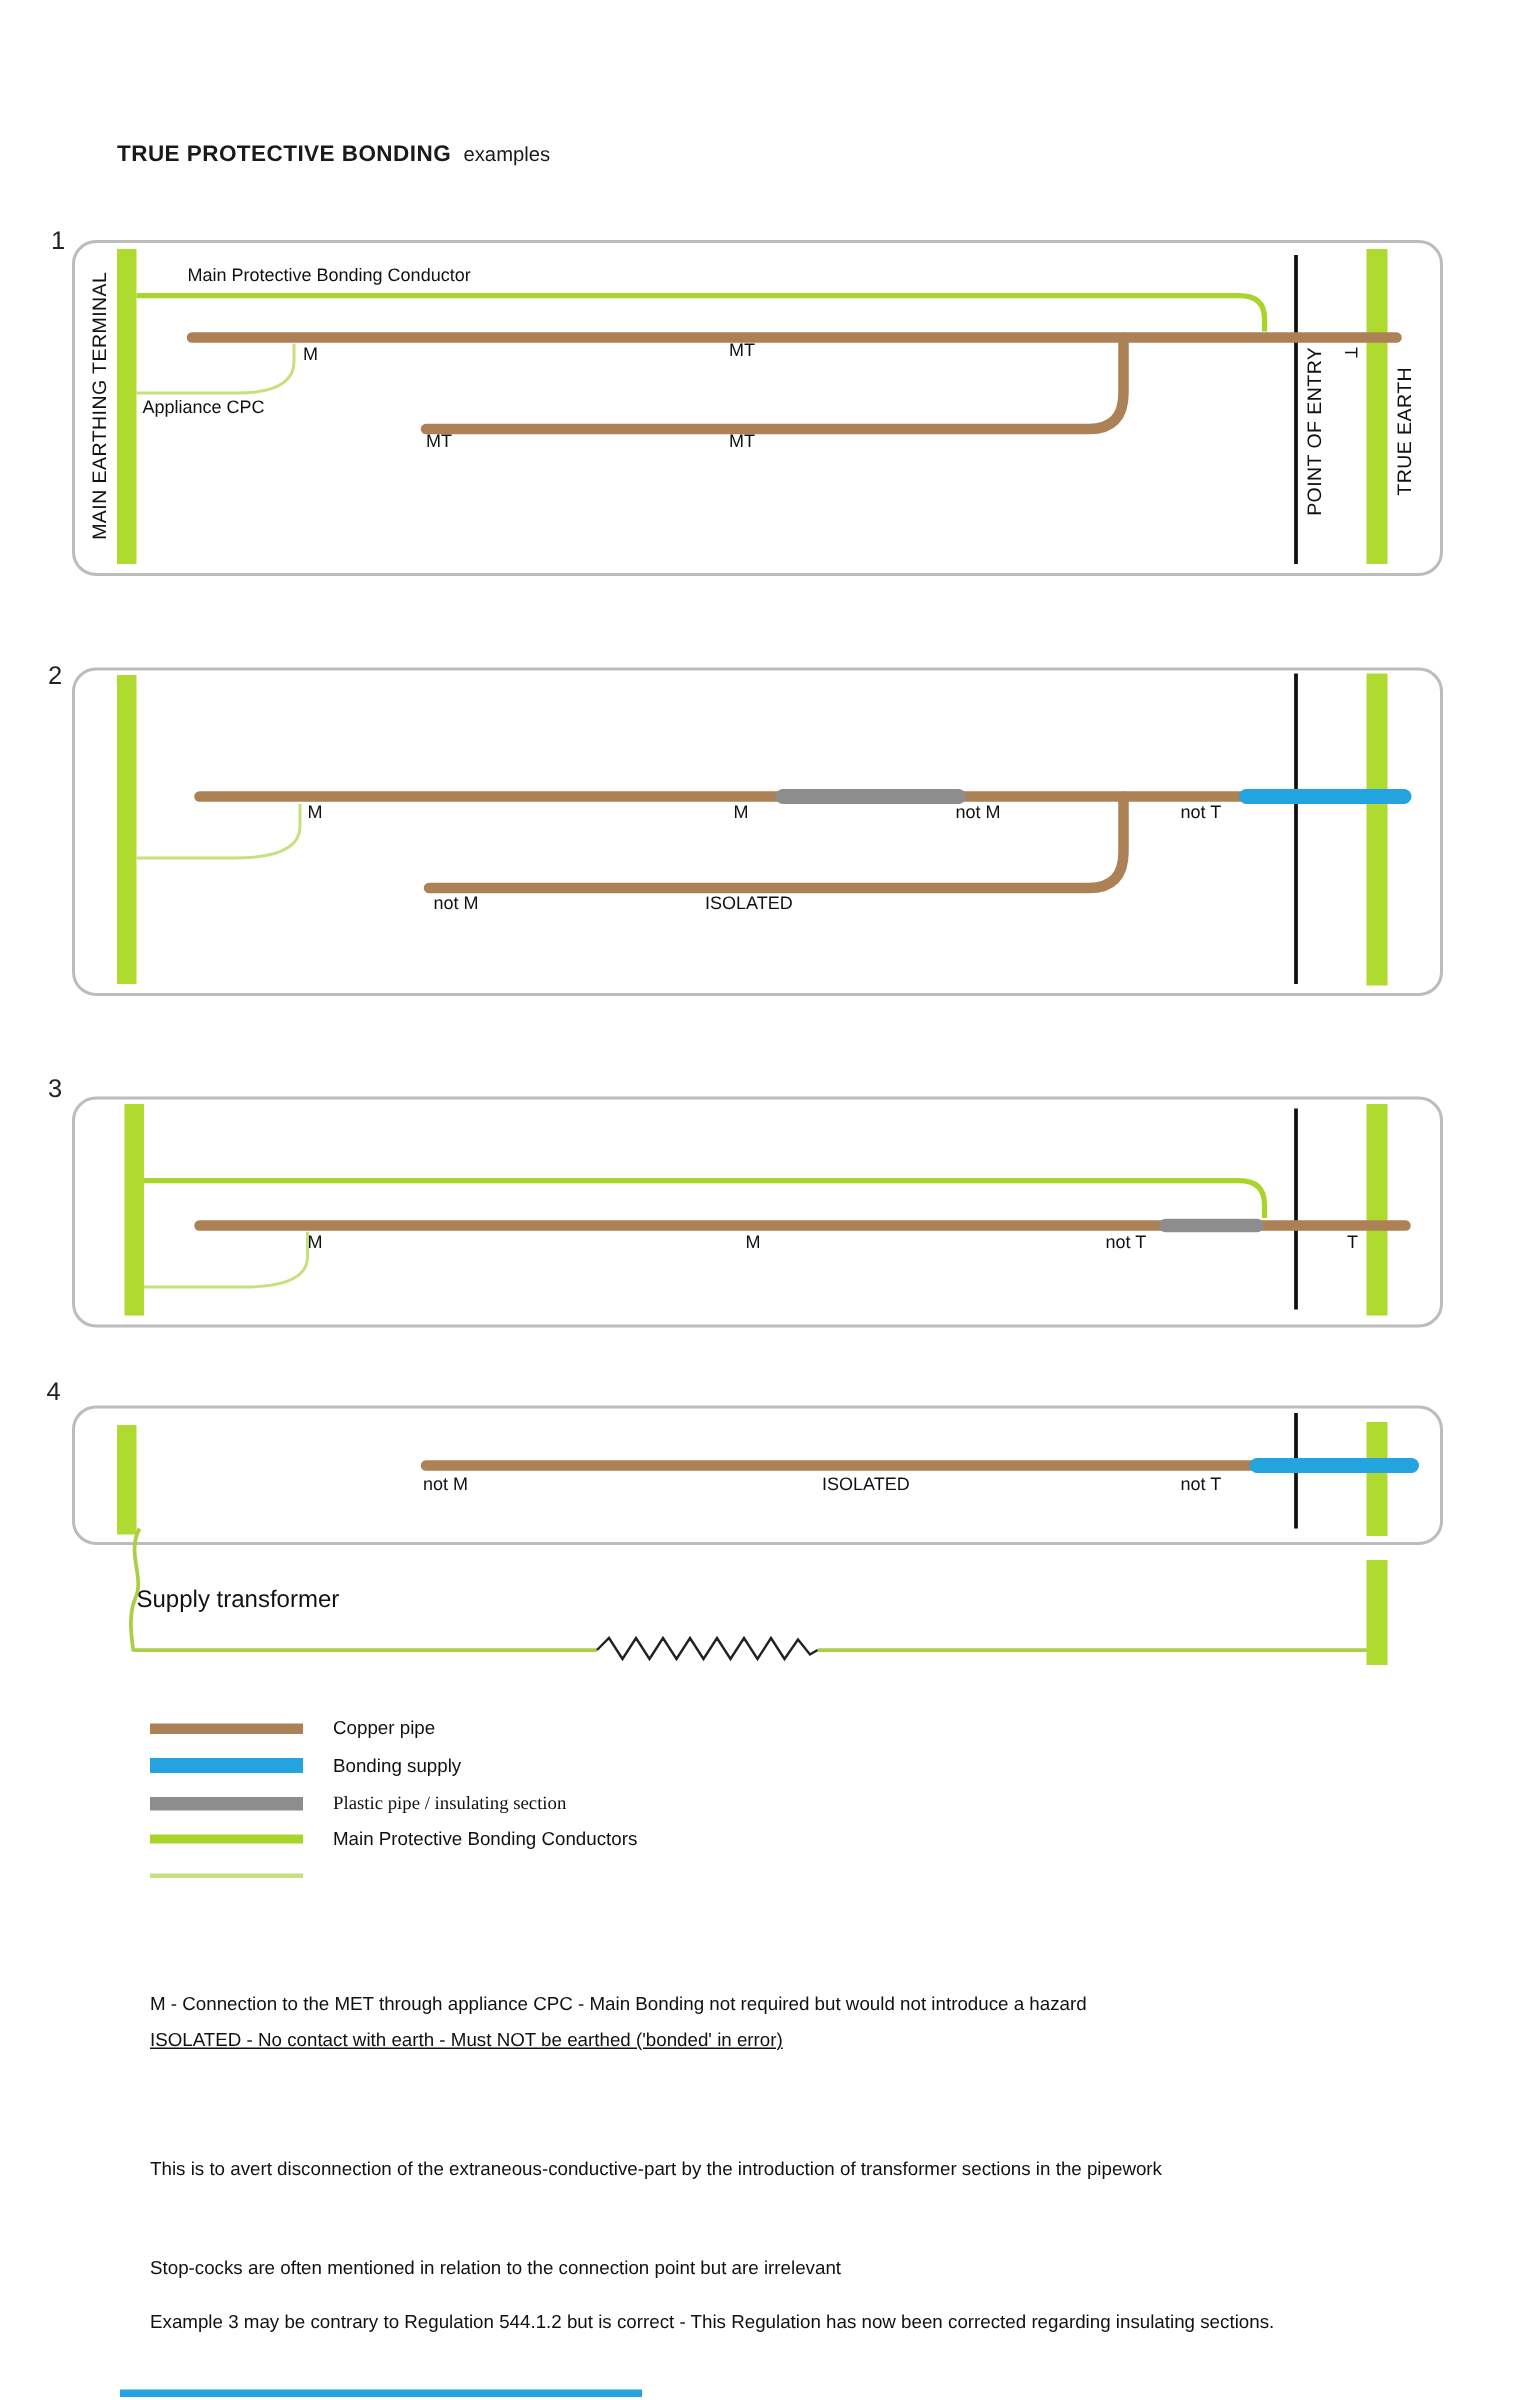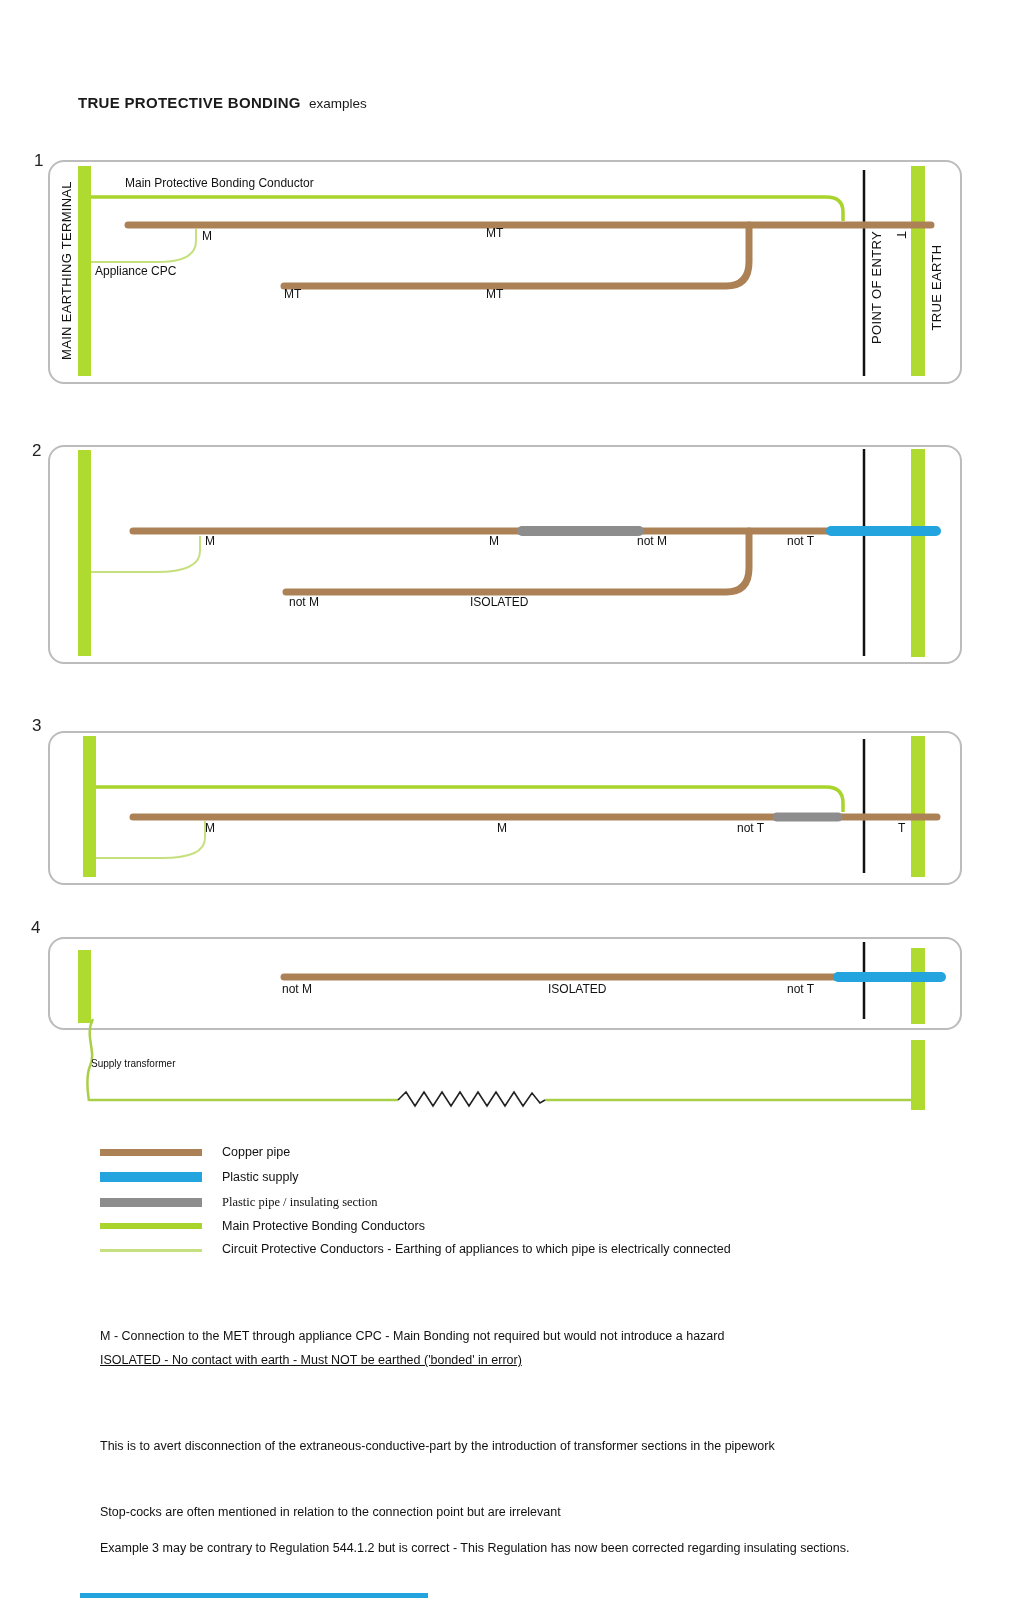--- a/index.html
+++ b/index.html
@@ -99,36 +99,35 @@
 
   <div class="abs plabel" style="left:205px;top:821px;">M</div>
   <div class="abs plabel" style="left:497px;top:821px;">M</div>
   <div class="abs plabel" style="left:737px;top:821px;">not T</div>
   <div class="abs plabel" style="left:898px;top:821px;">T</div>
 
   <div class="abs plabel" style="left:282px;top:982px;">not M</div>
   <div class="abs plabel" style="left:548px;top:982px;">ISOLATED</div>
   <div class="abs plabel" style="left:787px;top:982px;">not T</div>
 
-  <div class="abs plabel" style="left:91px;top:1058px;font-size:10px;">Supply transformer</div>
+  <div class="abs plabel" style="left:91px;top:1058px;font-size:16px;">Supply transformer</div>
 
   <div class="swatch" style="left:100px;top:1149px;width:102px;height:7px;background:var(--copper);"></div>
   <div class="abs legend-label" style="left:222px;top:1145px;">Copper pipe</div>
 
   <div class="swatch" style="left:100px;top:1172px;width:102px;height:10px;background:var(--plastic);"></div>
-  <div class="abs legend-label" style="left:222px;top:1170px;">Plastic supply</div>
+  <div class="abs legend-label" style="left:222px;top:1170px;">Bonding supply</div>
 
   <div class="swatch" style="left:100px;top:1198px;width:102px;height:9px;background:var(--ins);"></div>
   <div class="abs legend-label" style="left:222px;top:1195px;font-family:Liberation Serif, serif;">Plastic pipe  / insulating section</div>
 
   <div class="swatch" style="left:100px;top:1223px;width:102px;height:6px;background:var(--bond);"></div>
   <div class="abs legend-label" style="left:222px;top:1219px;">Main Protective Bonding Conductors</div>
 
   <div class="swatch" style="left:100px;top:1249px;width:102px;height:3px;background:var(--cpc);"></div>
-  <div class="abs legend-label" style="left:222px;top:1242px;">Circuit Protective Conductors - Earthing of appliances to which pipe is electrically connected</div>
 
   <div class="abs note" style="left:100px;top:1329px;">M - Connection to the MET through appliance CPC  - Main Bonding not required but would not introduce a hazard</div>
   <div class="abs note" style="left:100px;top:1353px;text-decoration:underline;">ISOLATED - No contact with earth  - Must NOT be earthed ('bonded' in error)</div>
 
   <div class="abs note" style="left:100px;top:1439px;">This is to avert disconnection of the extraneous-conductive-part by the introduction of  transformer sections in the pipework</div>
 
   <div class="abs note" style="left:100px;top:1505px;">Stop-cocks are often mentioned in relation to the connection point but are irrelevant</div>
   <div class="abs note" style="left:100px;top:1541px;">Example 3 may be contrary to Regulation 544.1.2 but is correct  - This Regulation has now been corrected regarding insulating sections.</div>
 
   <div class="swatch" style="left:80px;top:1593px;width:348px;height:5px;background:var(--plastic);"></div>

